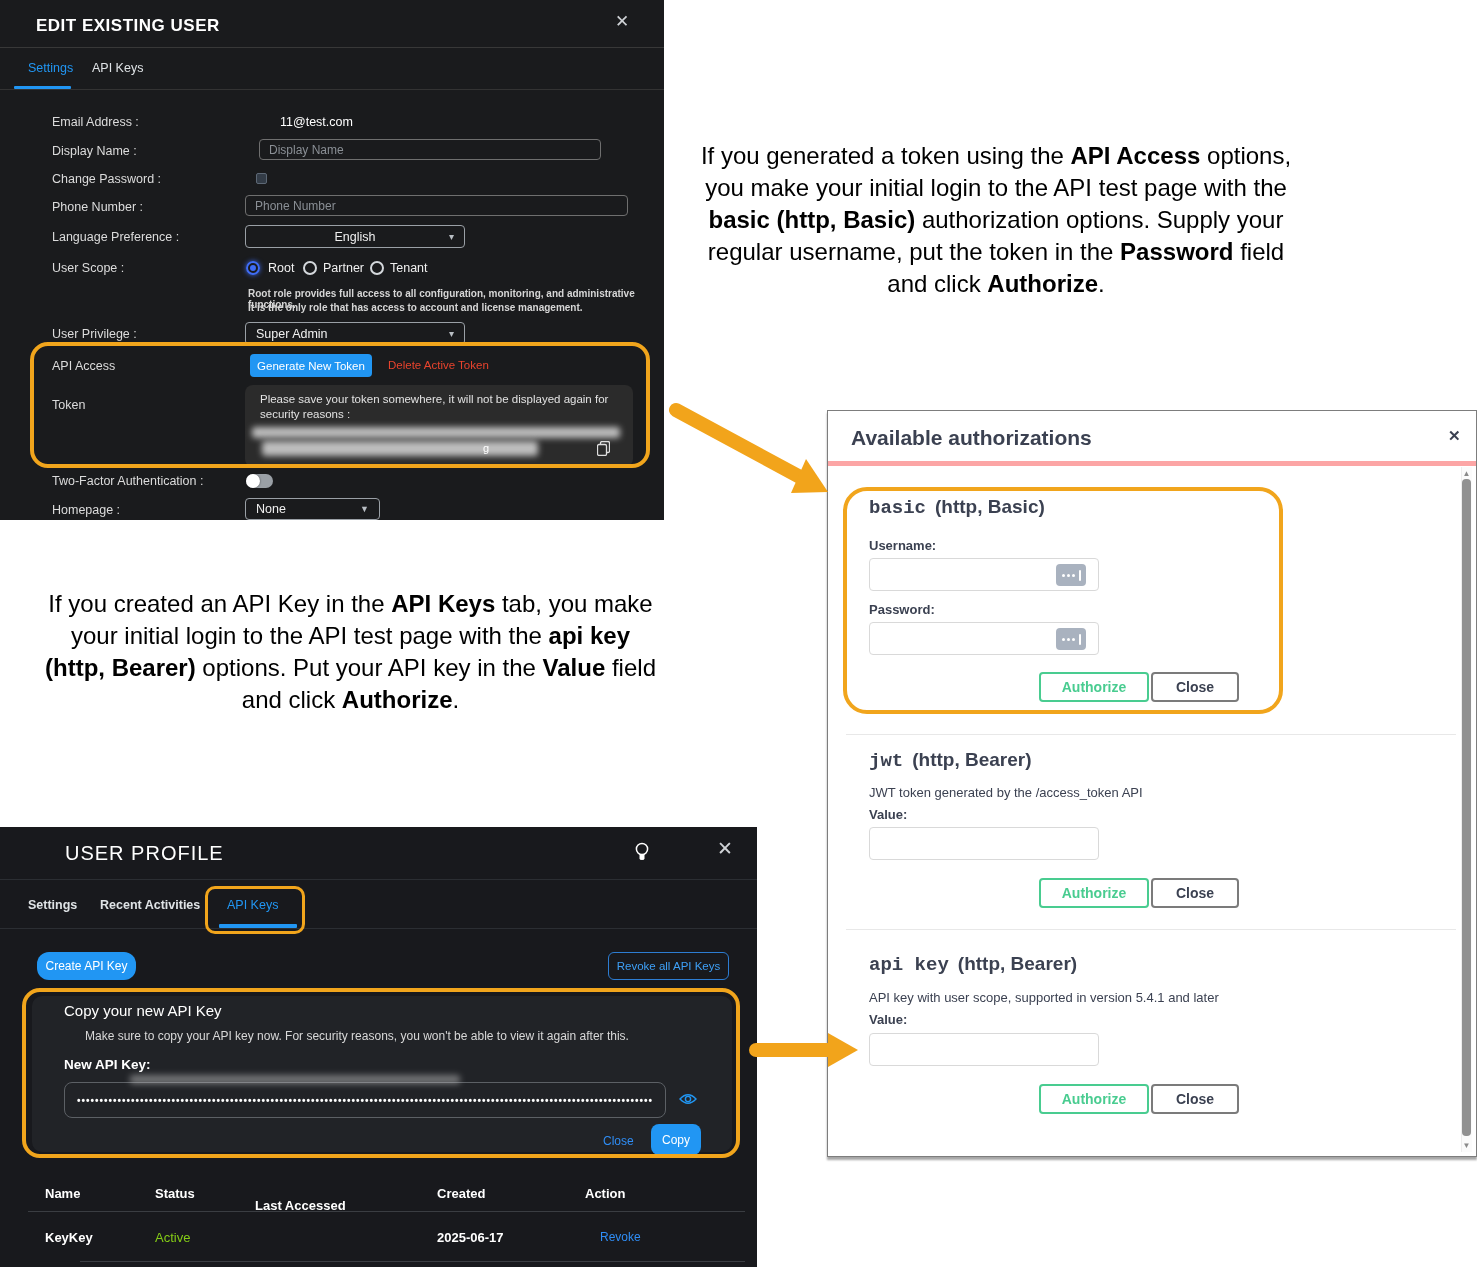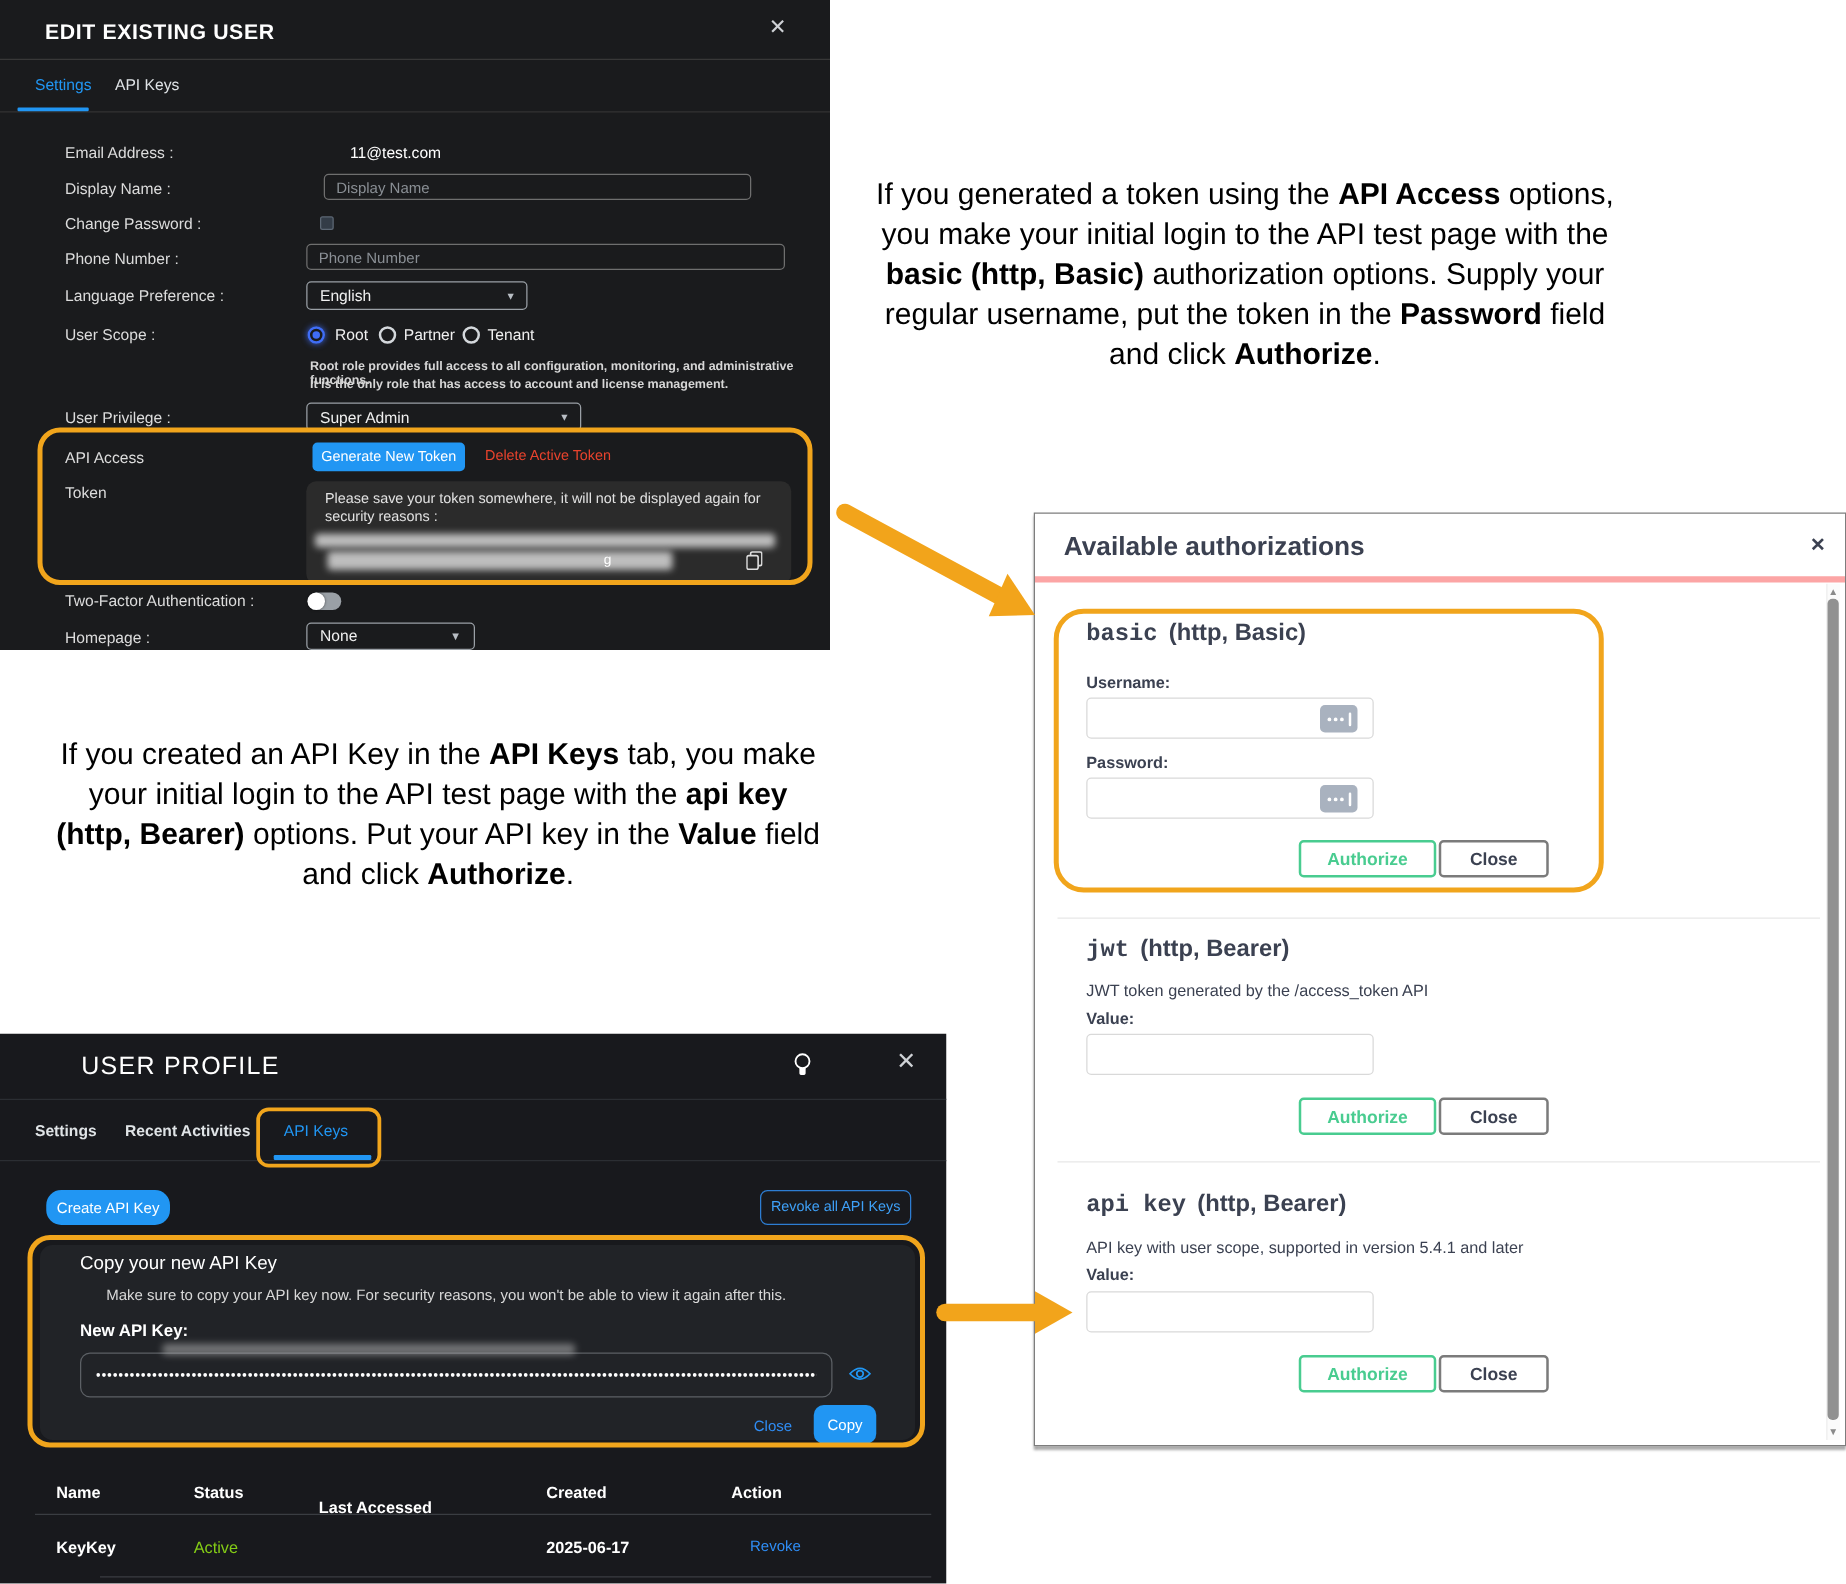--- a/index.html
+++ b/index.html
@@ -103,21 +103,21 @@
     <span class="f-label" style="top:144px;">Display Name :</span>
     <input class="f-input" style="left: 245px; top: 139px; width: 342px; height: 21px; margin-left: 14px;" placeholder="Display Name">
 
     <span class="f-label" style="top:172px;">Change Password :</span>
     <span class="abs" style="left:256px; top:173px; width:11px; height:11px; background:#333c47; border:1px solid #5d6875; border-radius:2px;"></span>
 
     <span class="f-label" style="top:200px;">Phone Number :</span>
     <input class="f-input" style="left: 245px; top: 195px; width: 383px; height: 21px;" placeholder="Phone Number">
 
     <span class="f-label" style="top:230px;">Language Preference :</span>
-    <div class="f-select" style="left:245px; top:225px; width:177px; height:23px;">
+    <div class="f-select" style="left:245px; top:225px; width:220px; height:23px;justify-content:center;">
       <span>English</span>
       <span class="caret">▾</span>
     </div>
 
     <span class="f-label" style="top:261px;">User Scope :</span>
     <span class="radio sel" style="left:246px; top:261px;"></span>
     <span class="radio-label" style="left:268px; top:261px;">Root</span>
     <span class="radio unsel" style="left:303px; top:261px;"></span>
     <span class="radio-label" style="left:323px; top:261px;">Partner</span>
     <span class="radio unsel" style="left:370px; top:261px;"></span>
@@ -129,21 +129,21 @@
     <span class="f-label" style="top:327px;">User Privilege :</span>
     <div class="f-select" style="left:245px; top:322px; width:220px; height:23px;">
       <span>Super Admin</span>
       <span class="caret">▾</span>
     </div>
 
     <span class="f-label" style="top:359px;">API Access</span>
     <button class="abs" style="left:250px; top:354px; width:122px; height:23px; background:#2196f3; color:#fff; border:none; border-radius:4px; font-size:11.5px; cursor:pointer;">Generate New Token</button>
     <span class="abs" style="left:388px; top:359px; font-size:11.5px; color:#e8432d; cursor:pointer;">Delete Active Token</span>
 
-    <span class="f-label" style="top:387px;">Token</span>
+    <span class="f-label" style="top:398px;">Token</span>
     <div class="abs" style="left:245px; top:385px; width:388px; height:82px; background:#2b2b2b; border-radius:8px;">
       <span class="abs" style="left:15px; top:7px; width:352px; font-size:11.5px; line-height:15px; color:#e2e2e2;">Please save your token somewhere, it will not be displayed again for security reasons :</span>
       <div class="blur-bar" style="left:7px; top:42px; width:368px; height:11px;"></div>
       <div class="blur-bar" style="left:17px; top:56px; width:276px; height:15px;"></div>
       <span class="abs" style="left:238px; top:57px; font-size:11px; color:#fff;">g</span>
       <svg class="abs" style="left:352px; top:56px;" width="13" height="15" viewBox="0 0 13 15">
         <rect x="3.5" y="0.5" width="9" height="11" rx="1.5" fill="none" stroke="#dedede" stroke-width="1.3"></rect>
         <rect x="0.5" y="3.5" width="9" height="11" rx="1.5" fill="#2b2b2b" stroke="#dedede" stroke-width="1.3"></rect>
       </svg>
     </div>

